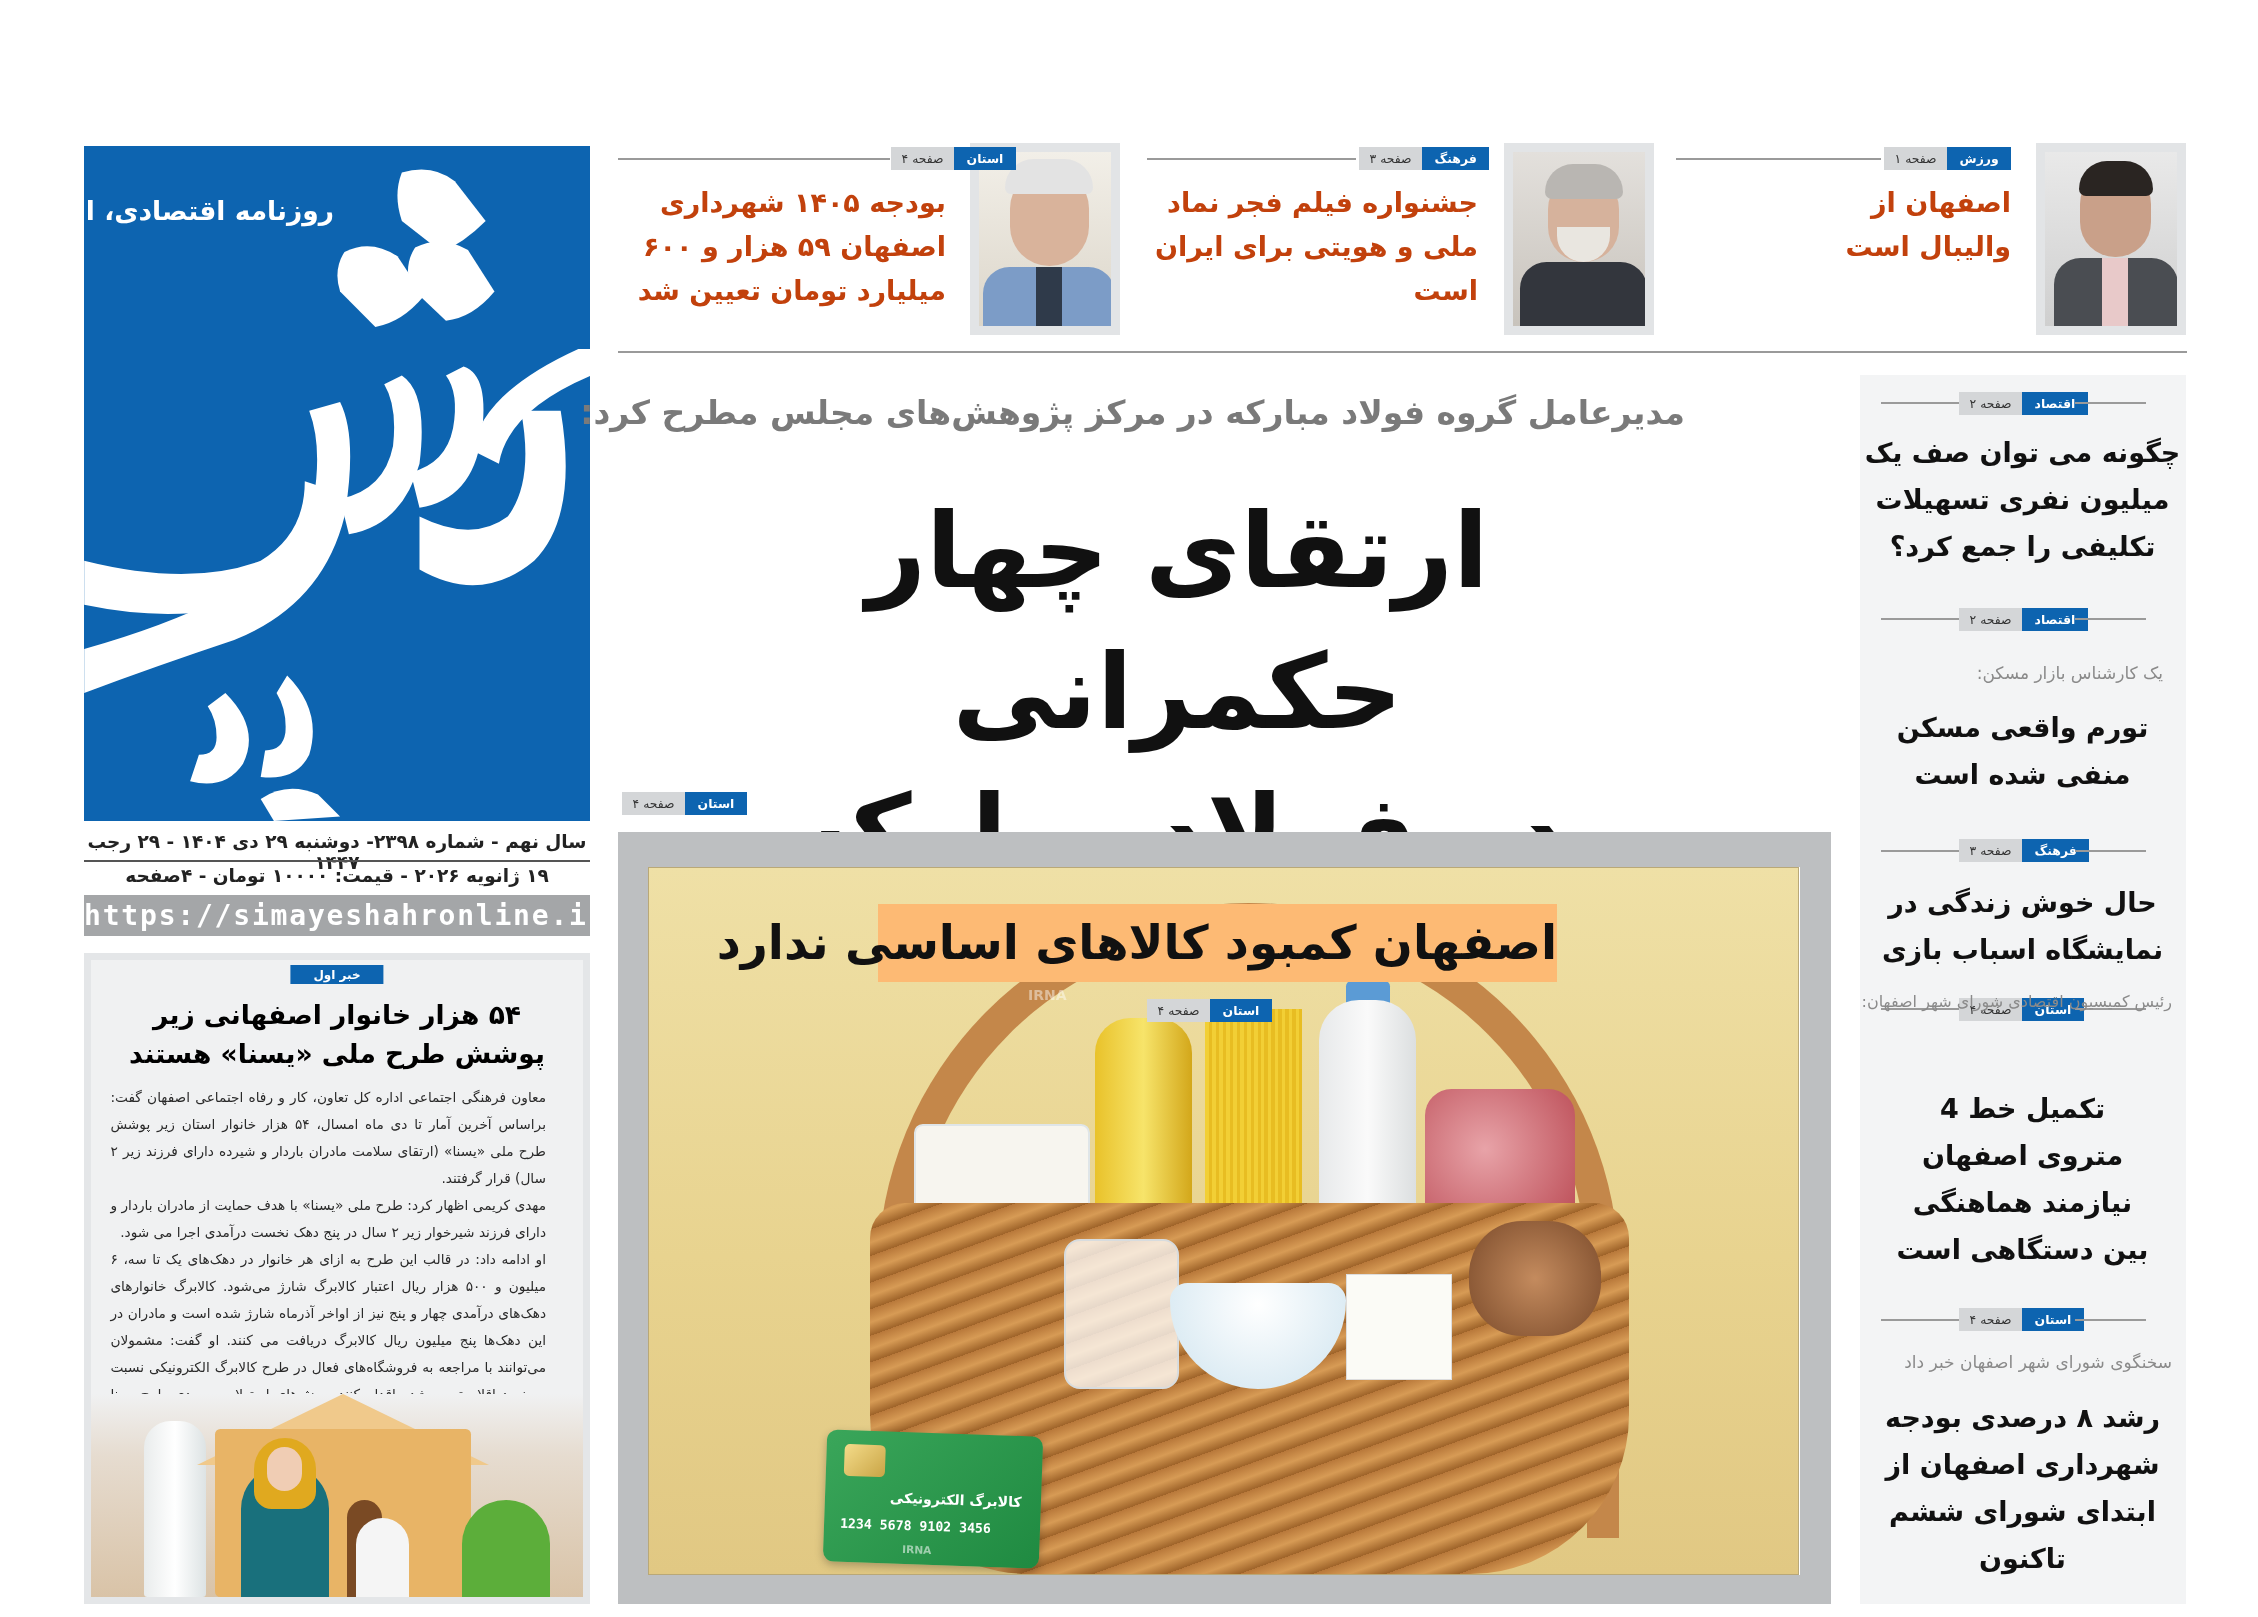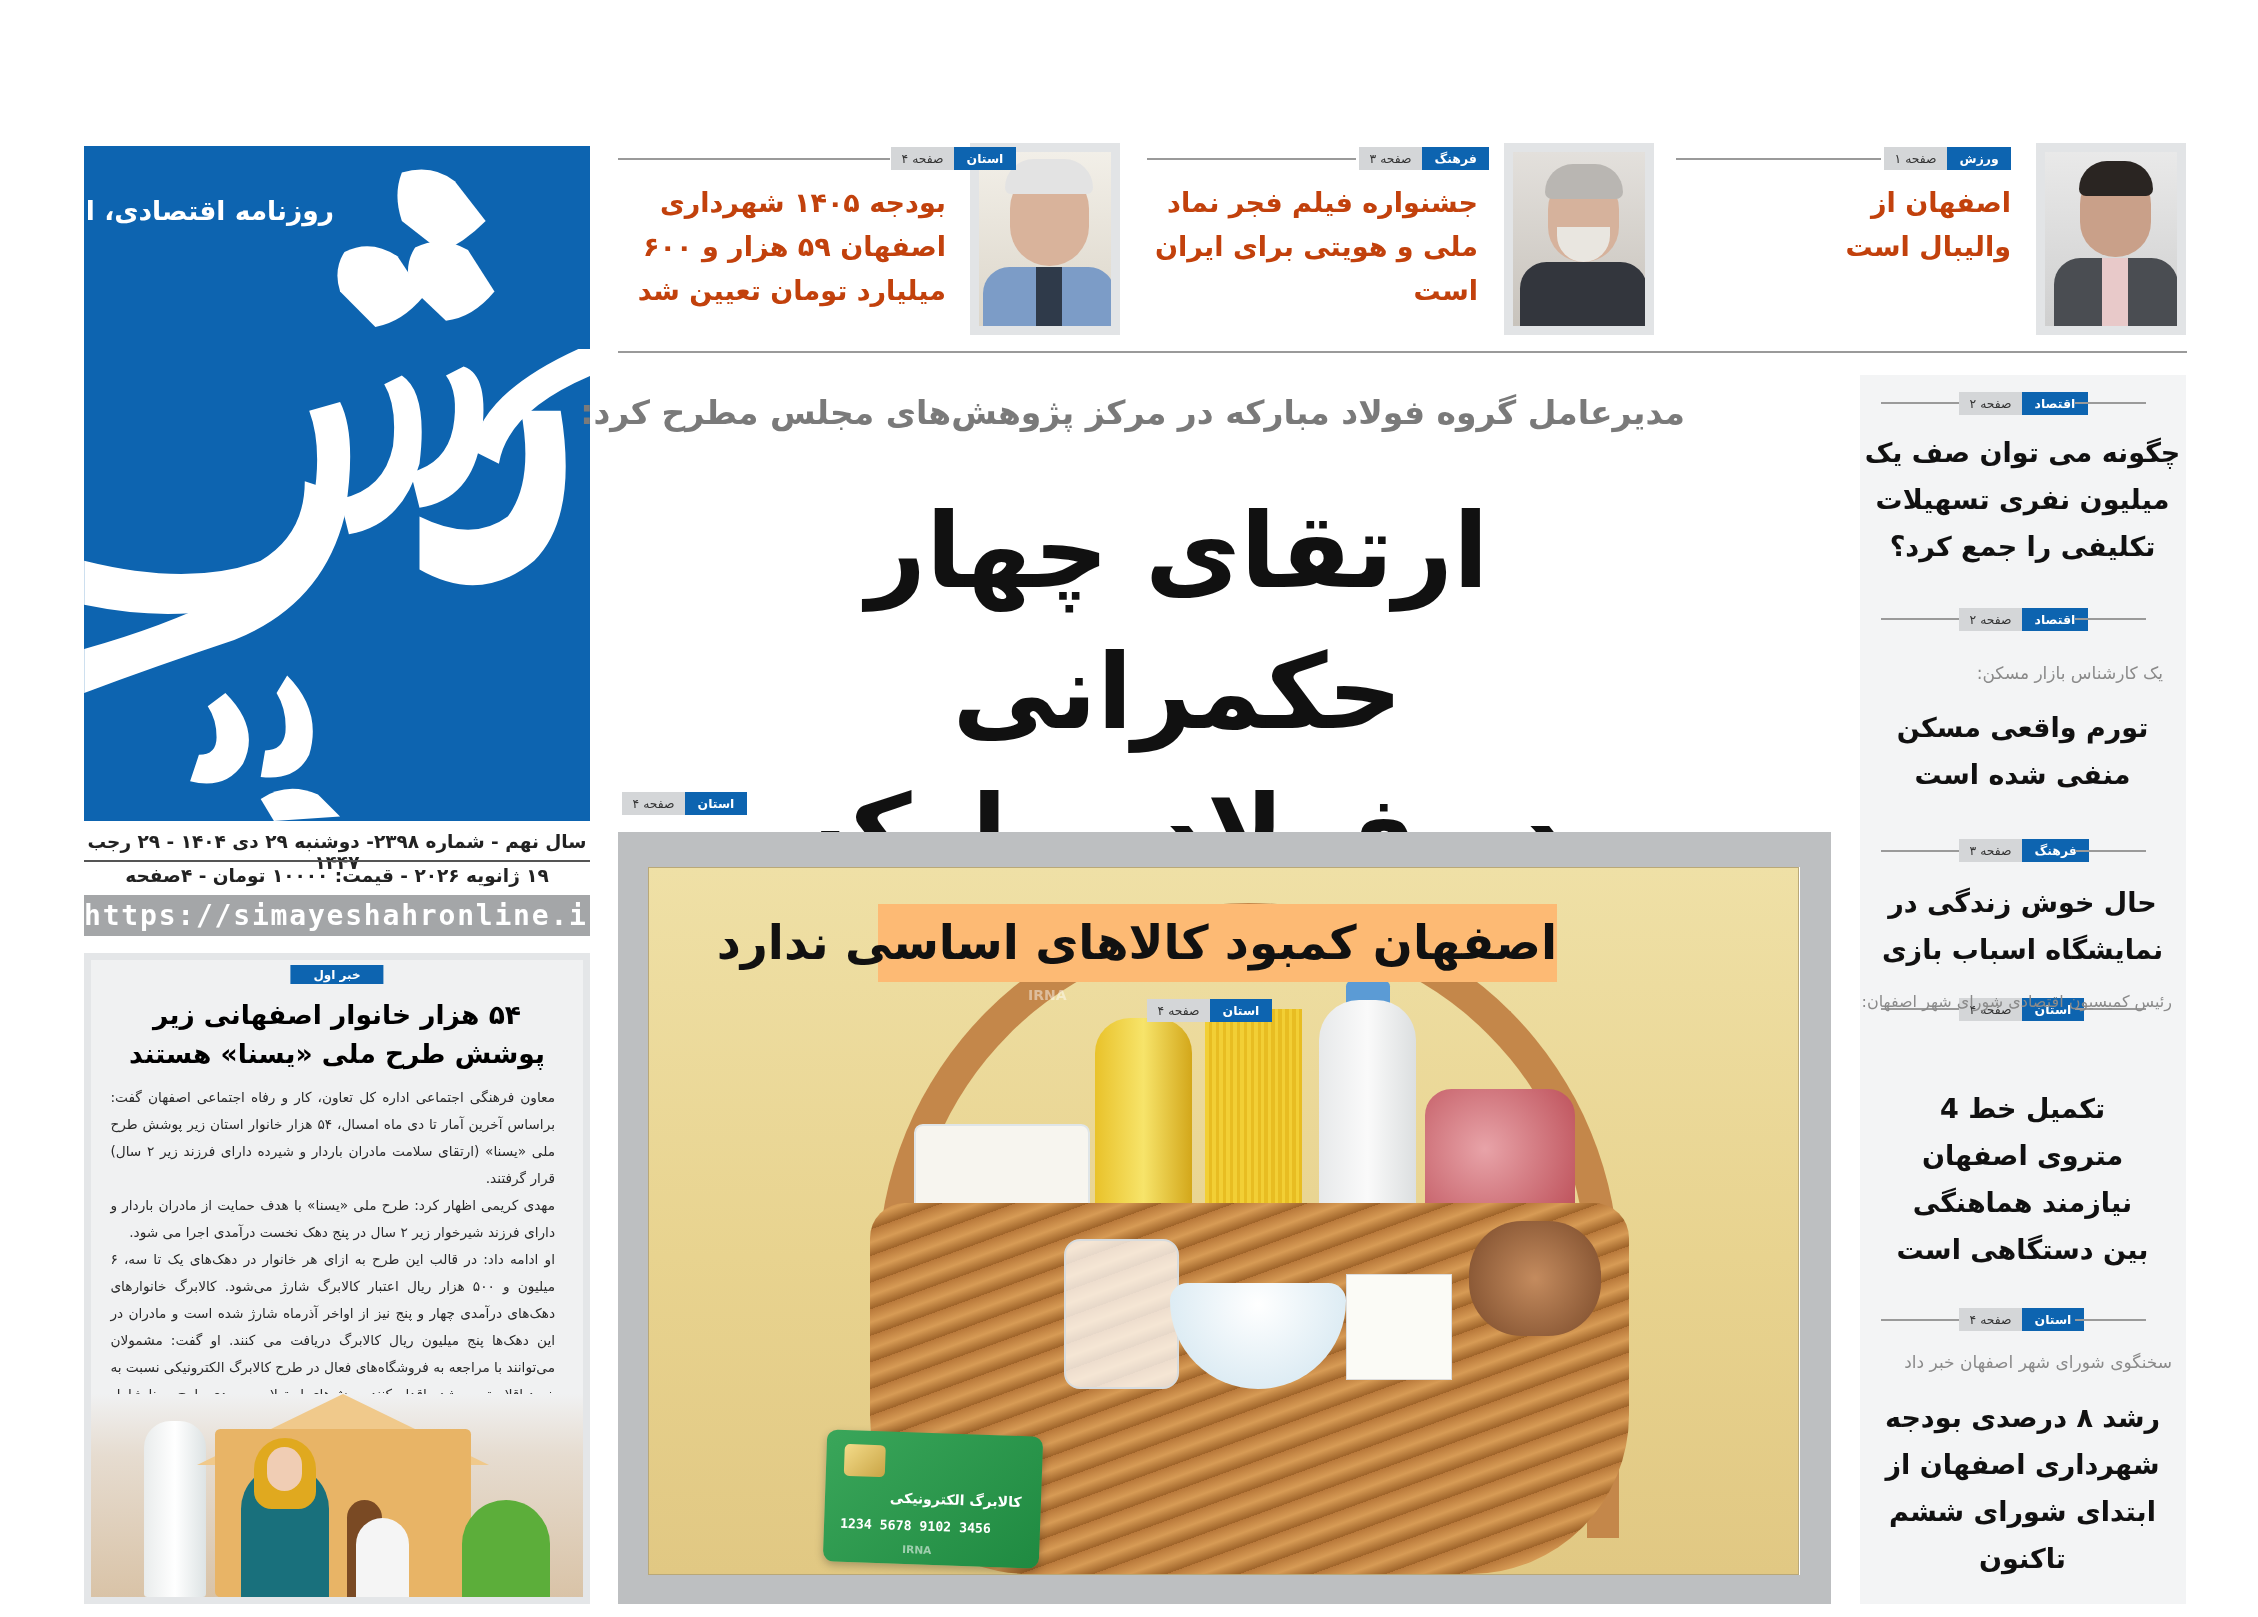--- a/index.html
+++ b/index.html
@@ -20,21 +20,21 @@
   .logo-svg { position: absolute; left: 0; top: 0; width: 506px; height: 675px; }
 
   .dateline { position: absolute; left: 84px; width: 506px; text-align: center; font-size: 18.5px; font-weight: bold; color: #222; }
   .date-rule { position: absolute; left: 84px; width: 506px; height: 1.8px; background: #555; top: 860px; }
   .urlbar { left: 84px; top: 895px; width: 506px; height: 41px; background: #a4a6a8; color: #fff; font-family: "DejaVu Sans Mono", monospace; font-size: 28px; font-weight: bold; text-align: center; line-height: 41px; direction: ltr; letter-spacing: 1.8px; }
 
   
   .left-article { left: 84px; top: 953px; width: 506px; height: 651px; background: #f0f1f2; border: 7px solid #e4e6e8; overflow: hidden; }
   .left-tag { position: absolute; left: 50%; transform: translateX(-50%); top: 5.3px; background: #0d64b0; color: #fff; font-size: 12px; font-weight: bold; padding: 2.6px 23px; }
   .left-title { position: absolute; left: 17.6px; right: 17.6px; top: 35px; text-align: center; font-size: 26.5px; font-weight: bold; line-height: 39px; color: #000000; }
-  .left-body { position: absolute; left: 19.4px; right: 28px; top: 124px; font-size: 13.7px; line-height: 27px; text-align: justify; color: #2a2a2a; }
+  .left-body { position: absolute; left: 19.4px; right: 37px; top: 124px; font-size: 13.7px; line-height: 27px; text-align: justify; color: #2a2a2a; }
   .left-body p { margin: 0; }
   .illus { position: absolute; left: 0; right: 0; bottom: 0; height: 203px; background: linear-gradient(#f0f1f2 0%, #e6dcd0 30%, #d9c3a7 100%); }
   .illus .milk { position: absolute; left: 53px; bottom: 0; width: 62px; height: 176px; background: linear-gradient(90deg,#e9ecec,#ffffff,#dde3e4); border-radius: 26.5px 26.5px 3.5px 3.5px; }
   .illus .house { position: absolute; left: 124px; bottom: 0; width: 256px; height: 168px; background: #e8b466; border-radius: 5.3px; }
   .illus .roof { position: absolute; left: 106px; bottom: 132px; width: 0; height: 0; border-left: 146px solid transparent; border-right: 146px solid transparent; border-bottom: 71px solid #f0c98b; }
   .illus .door { position: absolute; left: 256px; bottom: 0; width: 35px; height: 97px; background: #7a4a24; border-radius: 17.6px 17.6px 0 0; }
   .illus .woman { position: absolute; left: 150px; bottom: 0; width: 88px; height: 132px; background: #19707c; border-radius: 44px 44px 0 0; }
   .illus .scarf { position: absolute; left: 163px; bottom: 88px; width: 62px; height: 71px; background: #e0a91f; border-radius: 31px 31px 17.6px 17.6px; }
   .illus .face { position: absolute; left: 176px; bottom: 106px; width: 35px; height: 44px; background: #f0cdb4; border-radius: 17.6px; }
   .illus .boy { position: absolute; left: 265px; bottom: 0; width: 53px; height: 79px; background: #f5f5f5; border-radius: 26.5px 26.5px 0 0; }

